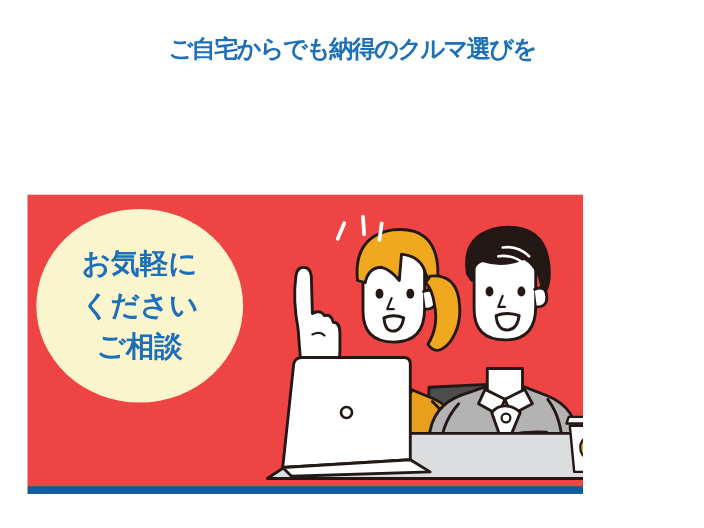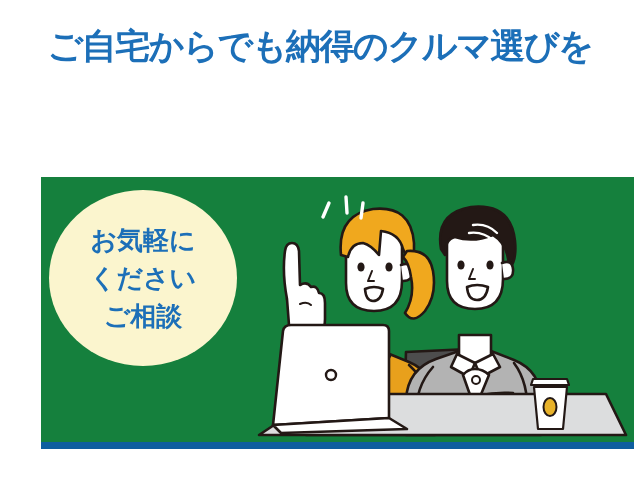--- a/index.html
+++ b/index.html
@@ -33,36 +33,36 @@
     font-weight: 700;
     font-size: 50px;
     line-height: 58px;
     letter-spacing: -1px;
     color: #F5A01E;
     white-space: nowrap;
   }
   .sub-title {
     font-family: "DejaVu Sans", "Liberation Sans", sans-serif;
     font-weight: 700;
-    font-size: 35px;
+    font-size: 22px;
     line-height: 44px;
     letter-spacing: -1.5px;
     color: #1C6FB8;
     white-space: nowrap;
     margin-top: 2px;
   }
 
   
   .panel {
     position: absolute;
-    left: 41px;
+    left: 25px;
     top: 177px;
-    width: 593px;
+    width: 505px;
     height: 272px;
-    background: #15803d;
+    background: #ef4444;
     overflow: hidden;
   }
   .panel-bottom-strip {
     position: absolute;
     left: 0;
     bottom: 0;
     width: 100%;
     height: 7px;
     background: #0E5E9F;
   }

